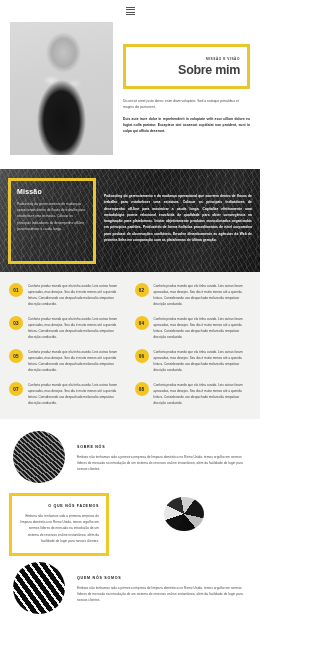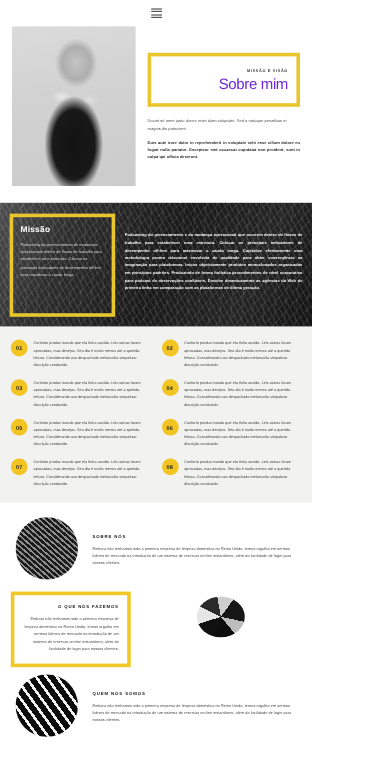--- a/index.html
+++ b/index.html
@@ -44,21 +44,21 @@
     text-align: right;
     background: #fff;
     min-height: 45px;
     display: flex; flex-direction: column; justify-content: center;
   }
   .eyebrow {
     font-size: 3.2px; letter-spacing: 0.55px; font-weight: 700;
     color: #3a3a3a; text-transform: uppercase; margin-bottom: 3px;
   }
   .main-title {
-    font-size: 12.5px; font-weight: 400; color: #6d28d9; line-height: 1;
+    font-size: 12.5px; font-weight: 700; color: #404040; line-height: 1;
     letter-spacing: -0.3px;
   }
   .hero-body { margin-top: 9px; }
   .p-light {
     font-size: 3.3px; line-height: 1.85; color: #4a4a4a; letter-spacing: 0.05px;
   }
   .p-bold {
     font-size: 3.3px; line-height: 1.85; color: #1c1c1c; font-weight: 700;
     letter-spacing: 0.05px; text-align: justify; margin-top: 6px;
   }

